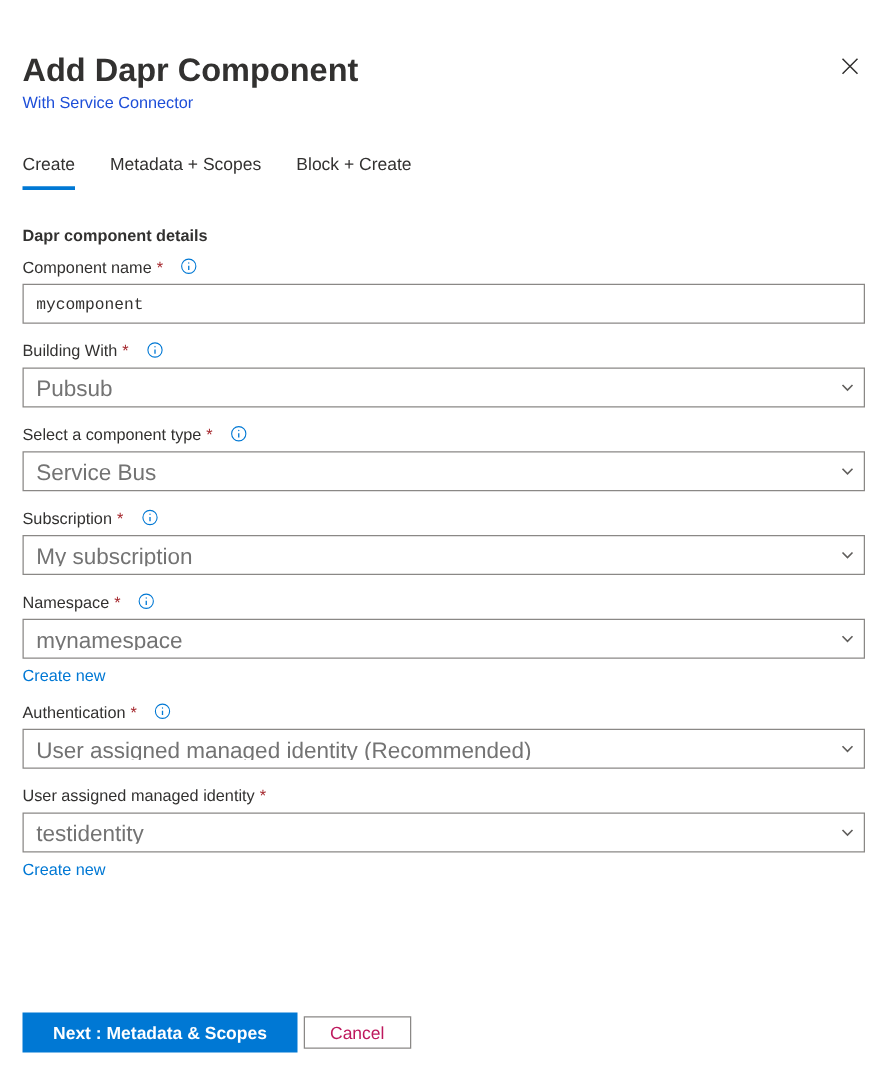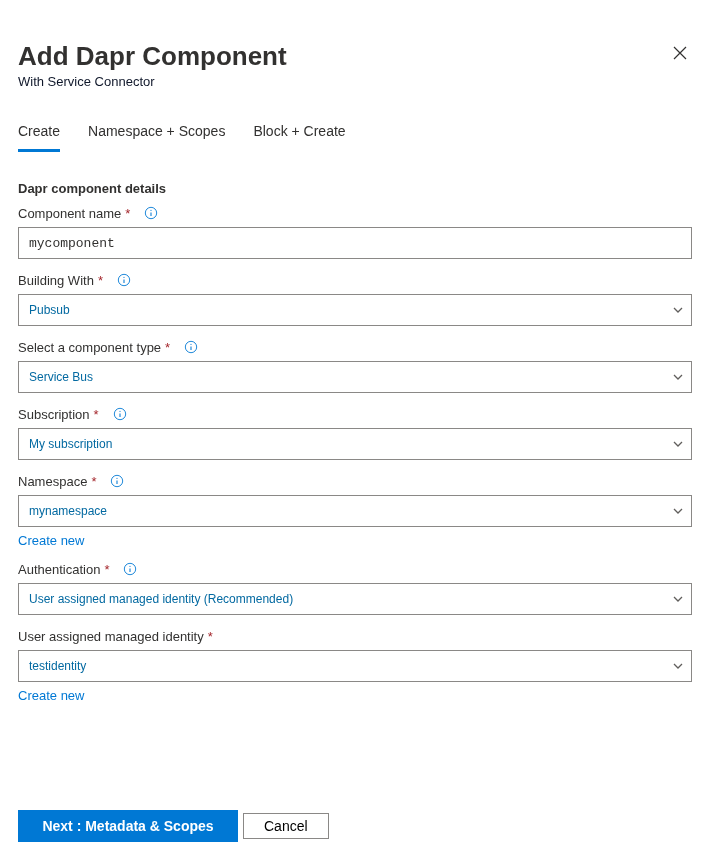--- a/index.html
+++ b/index.html
@@ -8,21 +8,21 @@
       font-size: 13px;
       color: #323130;
       background: #fff;
       width: 710px;
       height: 860px;
       padding: 14px 18px;
       position: relative;
     }
     .header { display: flex; justify-content: space-between; align-items: flex-start; margin-top: 27px; }
     .title { font-size: 26px; font-weight: 600; color: #323130; }
-    .subtitle { font-size: 13px; color: #0f172a; margin-top: 2px; }
+    .subtitle { font-size: 13px; color: #1d4ed8; margin-top: 2px; }
     .close-btn { background: none; border: none; cursor: pointer; padding: 4px; color: #323130; }
     .close-btn svg { width: 16px; height: 16px; }
     .tabs { display: flex; gap: 28px; margin-top: 28px; border-bottom: 1px solid transparent; }
     .tab { padding: 6px 0 10px 0; font-size: 14px; color: #323130; cursor: pointer; border-bottom: 3px solid transparent; }
     .tab.active { border-bottom-color: #0078d4; font-weight: 400; }
     .section-title { font-size: 13px; font-weight: 700; margin-top: 28px; margin-bottom: 10px; }
     .field { margin-bottom: 14px; }
     .field-label { display: flex; gap: 4px; margin-bottom: 6px; font-size: 13px; color: #323130; }
     .required { color: #a4262c; }
     .info-icon { width: 14px; height: 14px; color: #0078d4; margin-left: 10px; cursor: pointer; display: inline-flex; }
@@ -35,23 +35,23 @@
       font-family: Liberation Mono, monospace;
       color: #323130;
       background: #fff;
       height: 32px;
     }
     .select-wrap { position: relative; width: 100%; }
     .select {
       width: 100%;
       padding: 6px 28px 6px 10px;
       border: 1px solid #8a8886;
-      font-size: 12px;
+      font-size: 18px;
       font-family: inherit;
-      color: #0369a1;
+      color: #737373;
       background: #fff;
       height: 32px;
       appearance: none;
       -webkit-appearance: none;
       cursor: pointer;
     }
     .chevron {
       position: absolute;
       right: 8px;
       top: 50%;
@@ -74,21 +74,21 @@
       color: #fff;
       border: none;
       padding: 8px 14px;
       font-size: 14px;
       font-weight: 600;
       cursor: pointer;
       min-width: 220px;
     }
     .btn-secondary {
       background: #fff;
-      color: #000000;
+      color: #be185d;
       border: 1px solid #8a8886;
       padding: 4px 20px;
       font-size: 14px;
       cursor: pointer;
     }
   </style>
 </head>
 <body>
 
 <div class="header">
@@ -100,21 +100,21 @@
     <span>
       <svg viewBox="0 0 16 16" stroke="currentColor" stroke-width="1.2" fill="none">
           <path d="M2 2 L14 14 M14 2 L2 14"></path>
         </svg>
     </span>
   </button>
 </div>
 
 <div class="tabs">
   <div class="tab active">Create</div>
-  <div class="tab">Namespace + Scopes</div>
+  <div class="tab">Metadata + Scopes</div>
   <div class="tab">Block + Create</div>
 </div>
 
 <div class="section-title">Dapr component details</div>
 
 <div class="field">
   <div class="field-label">
     <span>Component name</span>
     <span class="required">*</span>
     <span class="info-icon">

